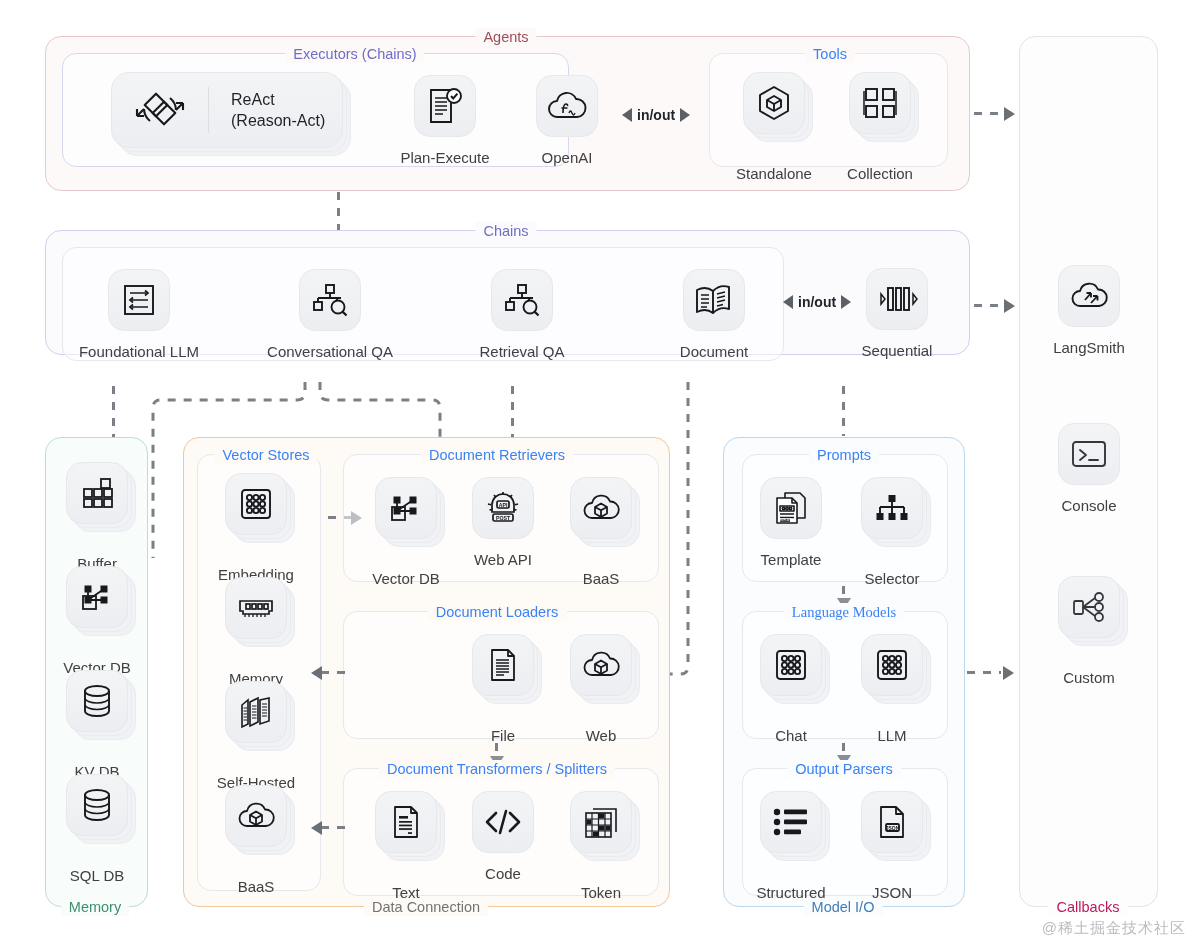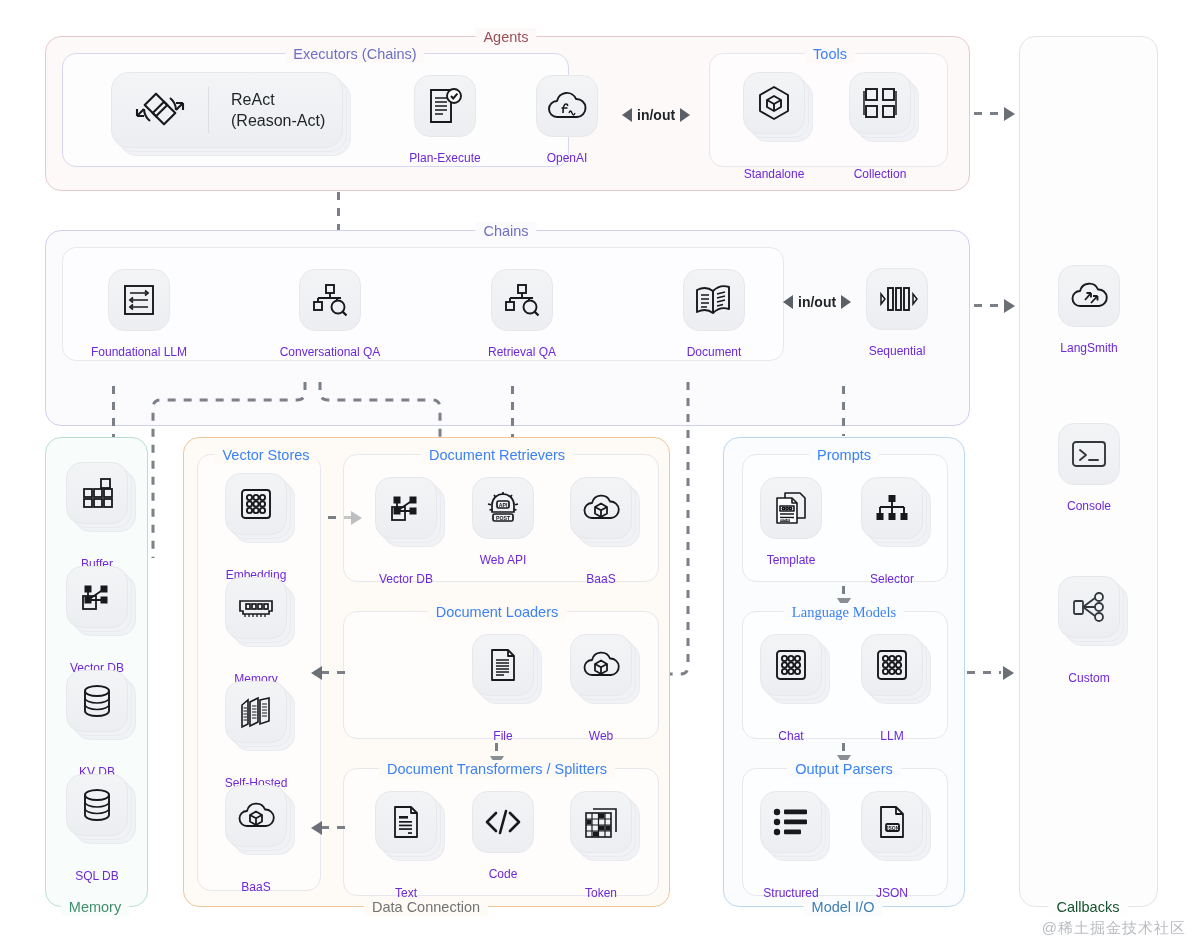--- a/index.html
+++ b/index.html
@@ -45,21 +45,21 @@
   .panel-agents   > .grp-label { color: #9c4f58; background: #fdf9f9; }
   .panel-chains      { border-color: #cfd0ef; background: #fbfbfe; border-radius: 16px; }
   .panel-chains   > .grp-label { color: #6d6ec4; background: #fbfbfe; }
   .panel-memory      { border-color: #b9ded2; background: #f8fcfa; border-radius: 16px; }
   .panel-memory   > .grp-label { color: #3f8f6f; background: #f8fcfa; }
   .panel-data        { border-color: #f0c79a; background: #fefbf6; border-radius: 16px; }
   .panel-data     > .grp-label { color: #737373; background: #fefbf6; }
   .panel-model       { border-color: #bcd8ef; background: #fafcfe; border-radius: 16px; }
   .panel-model    > .grp-label { color: #3f7fb5; background: #fafcfe; }
   .panel-callbacks   { border-color: #e3e5e8; background: #fdfdfd; border-radius: 16px; }
-  .panel-callbacks> .grp-label { color: #14532d; background: #fdfdfd; text-align: right; }
+  .panel-callbacks> .grp-label { color: #be185d; background: #fdfdfd; text-align: right; }
 
   
   .sub { border-color: #e6e8ec; background: rgba(255,255,255,0.55); }
   .sub > .grp-label { color: #3b82f6; }
   .sub-exec { border-color: #d7d8ef; background: rgba(255,255,255,0.6); }
   .sub-exec > .grp-label { color: #6d6ec4; background: #fdf9f9; }
   .sub-tools > .grp-label { background: #fdf9f9; }
   .sub-chainrow { border-color: #e6e8ec; background: rgba(255,255,255,0.55); }
   .sub-vs > .grp-label,
   .sub-dr > .grp-label,
@@ -93,23 +93,23 @@
     position: absolute;
     border-radius: 16px;
     background: #f1f2f5;
     border: 1px solid #e9ebee;
   }
   .stack .tile-wrap::before { left: 8px; top: 8px; right: -8px; bottom: -8px; }
   .stack .tile-wrap::after  { left: 4px; top: 4px; right: -4px; bottom: -4px; }
   .tile { z-index: 3; }
   .node .label {
     margin-top: 12px;
-    font-size: 12px;
+    font-size: 15px;
     line-height: 18px;
-    color: #6d28d9;
+    color: #404040;
     white-space: nowrap;
   }
   .stack .label { margin-top: 31px; }
   .tile svg { display:block; }
 
   
   .pill {
     position: absolute;
     display: flex; align-items: center;
     border-radius: 18px;
@@ -278,21 +278,21 @@
         <div class="label">Collection</div>
       </div>
     </div>
   </div>
 
   <div class="dash-h" style="left:974px; top:112px; width:34px;"></div>
   <div class="arrow-r" style="left:1004px; top:107px;"></div>
 
   <div class="dash-v" style="left:337px; top:192px; height:38px;"></div>
 
-  <div class="grp panel-chains" style="left:45px; top:230px; width:925px; height:196px;">
+  <div class="grp panel-chains" style="left:45px; top:230px; width:925px; height:125px;">
     <span class="grp-label" style="left:460px;">Chains</span>
 
     <div class="grp sub sub-chainrow" style="left:16px; top:16px; width:722px; height:114px;">
 
       <div class="node" style="left:22px; top:21px;">
         <div class="tile-wrap">
             <div class="tile">
           <svg width="36" height="36" viewBox="0 0 36 36">
             <g fill="none" stroke="#17191c" stroke-width="1.9">
               <rect x="4" y="4" width="28" height="28"></rect>

